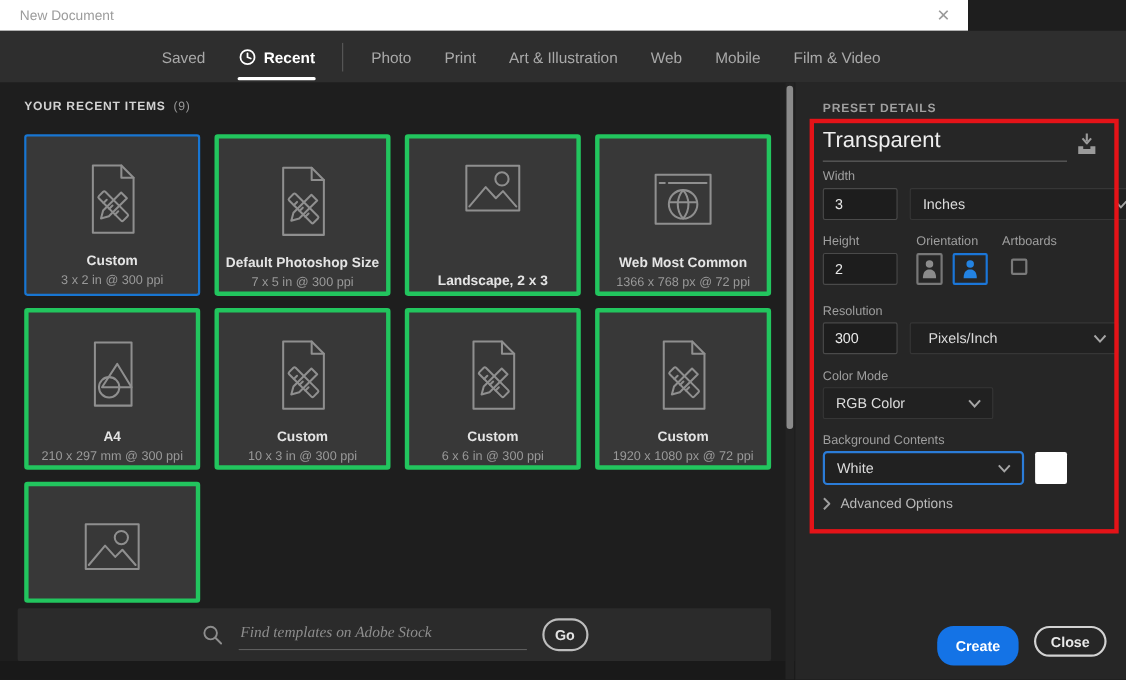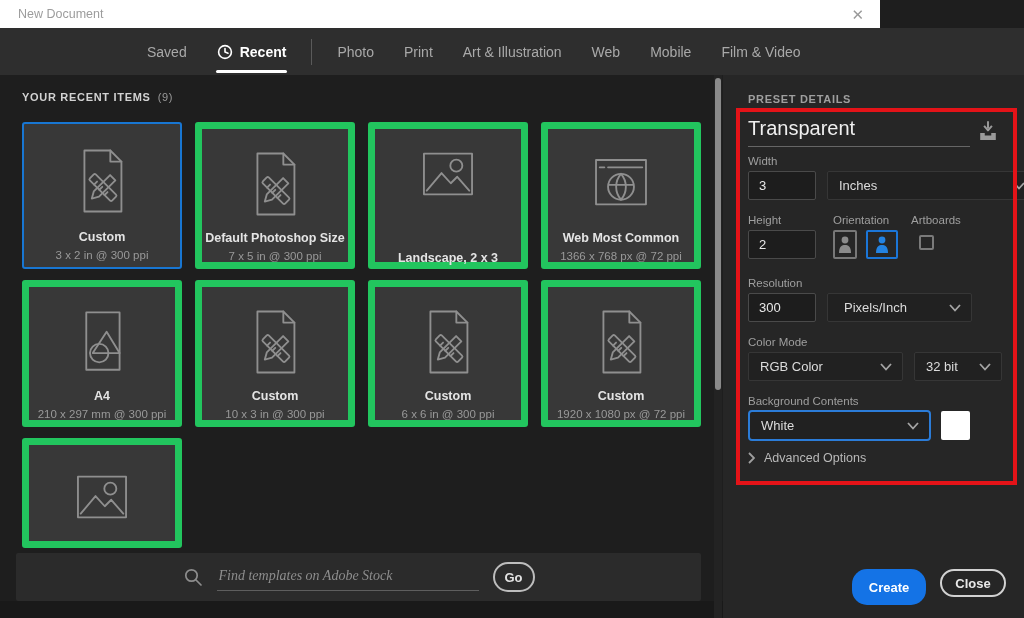--- a/index.html
+++ b/index.html
@@ -22,21 +22,21 @@
   .tab .underline { position:absolute; left:14px; right:14px; bottom:2px; height:3px; background:#ffffff; border-radius:2px; }
   .tabdivider { width:1px; height:26px; background:#5a5a5a; margin:0 10px; }
 
   
   .left { position:absolute; left:0; top:75px; width:723px; height:543px; background:#1e1e1e; }
   .recent-head { position:absolute; left:22px; top:16px; font-size:11px; letter-spacing:0.7px; }
   .recent-head .h { color:#d2d2d2; font-weight:bold; }
   .recent-head .c { color:#999999; margin-left:7px; }
 
   .grid { position:absolute; left:22px; top:47px; width:679px; }
-  .card { position:absolute; width:160px; height:147px; background:#383838; border:7px solid #22c55e;
+  .card { position:absolute; width:160px; height:147px; background:#383838; border:4px solid #22c55e;
           border-radius:3px; cursor:pointer; display:flex; flex-direction:column; align-items:center; }
   .card.selected { border:2px solid #1876d2; }
   .card .art { height:98px; display:flex; align-items:center; justify-content:center; margin-top:8px; }
   .card.partial { height:110px; overflow:hidden; }
   .card .t { font-size:12.5px; color:#e4e4e4; font-weight:bold; line-height:1.25; }
   .card .s { font-size:11.5px; color:#999999; margin-top:3px; }
   .cicon { stroke:#8f8f8f; fill:none; stroke-width:2; stroke-linejoin:round; stroke-linecap:round; }
 
   
   .stock { position:absolute; left:16px; top:478px; width:685px; height:48px; background:#2b2b2b;
@@ -326,40 +326,34 @@
       <svg width="14" height="19" viewBox="0 0 14 19">
         <circle cx="7" cy="5" r="3.4" fill="#2383e2"></circle>
         <path d="M1 18 C1 11.5 4 10 7 10 C10 10 13 11.5 13 18 Z" fill="#2383e2"></path>
       </svg>
     </div>
     <div class="label" style="left:188px; top:139px;">Artboards</div>
     <div class="checkbox" style="left:196px; top:160px;"></div>
 
     <div class="label" style="left:25px; top:202px;">Resolution</div>
     <input class="field" style="left: 25px; top: 218px; width: 68px;" value="300">
-    <div class="dd" style="left:104px; top:218px; width:145px;padding-left:16px;">
+    <div class="dd" style="left:104px; top:218px; width:190px;padding-left:16px;">
       <span>Pixels/Inch</span>
       <svg width="12" height="8" viewBox="0 0 12 8">
           <path d="M1 1 L6 6.5 L11 1" fill="none" stroke="#a5a5a5" stroke-width="1.8"></path>
         </svg>
     </div>
 
     <div class="label" style="left:25px; top:261px;">Color Mode</div>
     <div class="dd" style="left:25px; top:277px; width:155px;">
       <span>RGB Color</span>
       <svg width="12" height="8" viewBox="0 0 12 8">
           <path d="M1 1 L6 6.5 L11 1" fill="none" stroke="#a5a5a5" stroke-width="1.8"></path>
         </svg>
     </div>
-    <div class="dd" style="left:191px; top:277px; width:88px;">
-      <span>32 bit</span>
-      <svg width="12" height="8" viewBox="0 0 12 8">
-          <path d="M1 1 L6 6.5 L11 1" fill="none" stroke="#a5a5a5" stroke-width="1.8"></path>
-        </svg>
-    </div>
 
     <div class="label" style="left:25px; top:320px;">Background Contents</div>
     <div class="dd focus" style="left:25px; top:335px; width:183px; height:31px;">
       <span>White</span>
       <svg width="12" height="8" viewBox="0 0 12 8">
           <path d="M1 1 L6 6.5 L11 1" fill="none" stroke="#a5a5a5" stroke-width="1.8"></path>
         </svg>
     </div>
     <div class="swatch" style="top:336px;"></div>
 

